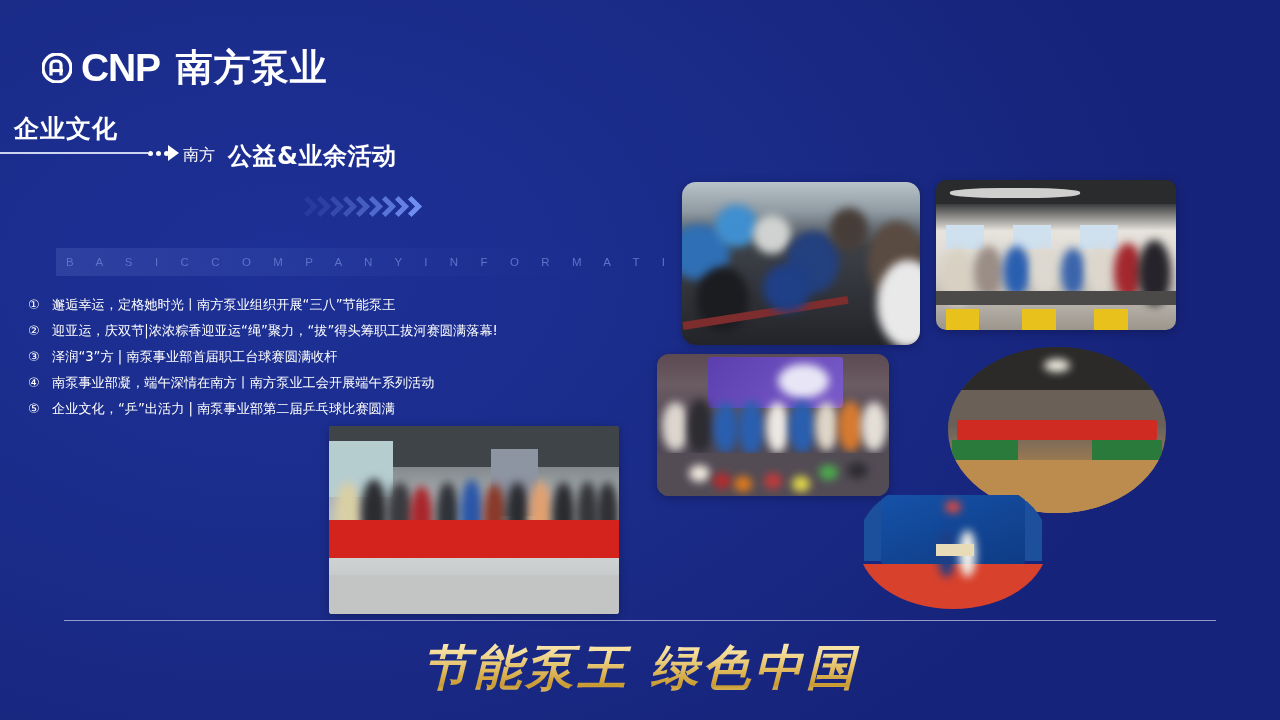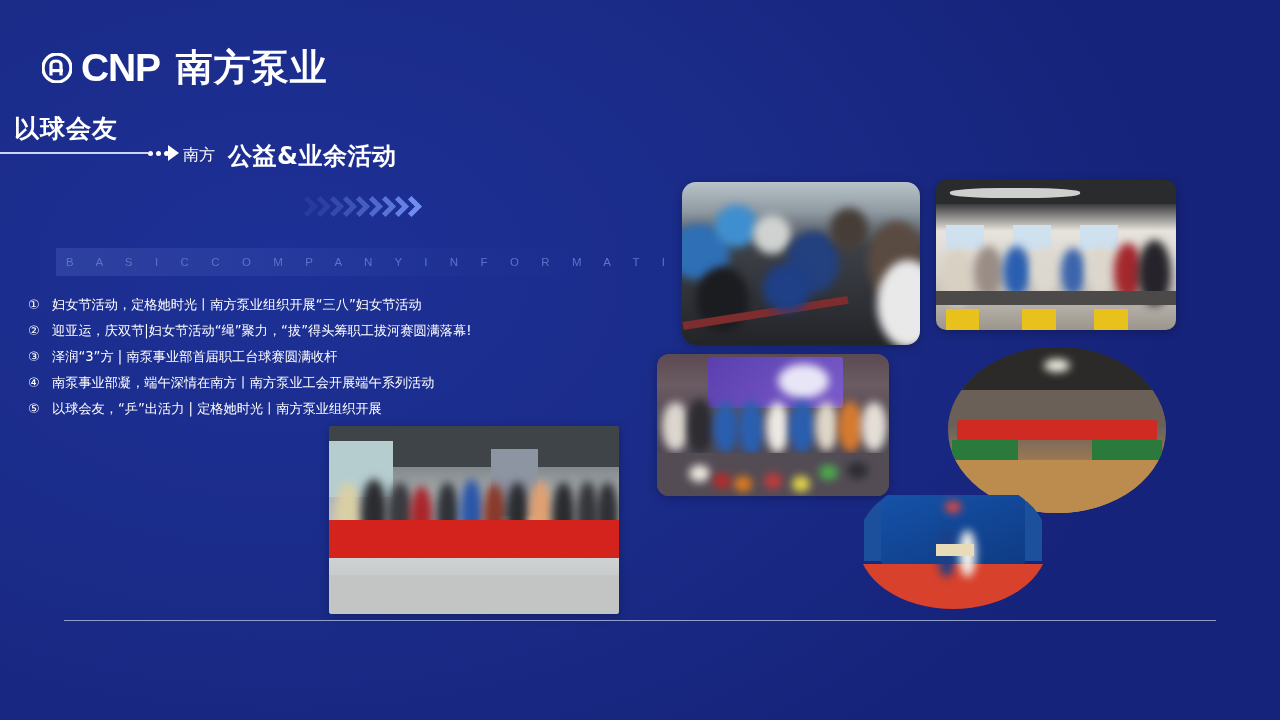--- a/index.html
+++ b/index.html
@@ -254,21 +254,21 @@
         <circle cx="15" cy="15" r="14" fill="none" stroke="#ffffff" stroke-width="3.4"></circle>
         <path d="M9 21 L9 12 Q9 8 14 8 Q19 8 19 12 L19 21" fill="none" stroke="#ffffff" stroke-width="3.2" stroke-linecap="square"></path>
         <rect x="8" y="16" width="13" height="3.2" fill="#ffffff"></rect>
       </svg>
     </div>
     <div class="brand-cnp">CNP</div>
     <div class="brand-cn">南方泵业</div>
   </div>
 
   <div class="sec-head">
-    <div class="sec-title">以球会友</div>
+    <div class="sec-title">企业文化</div>
     <div class="sec-rule"></div>
     <div class="sec-dots">
         <i></i>
         <i></i>
         <i></i>
       </div>
     <div class="sec-arrow"></div>
     <div class="sec-sub-small">南方</div>
     <div class="sec-sub-main">公益&amp;业余活动</div>
   </div>
@@ -285,37 +285,37 @@
       <span style="color: rgba(116, 146, 246, 0.96);"></span>
     </div>
 
   <div class="bci">
     <span>B A S I C     C O M P A N Y     I N F O R M A T I O N</span>
   </div>
 
   <div class="bullets" id="bullets">
       <div class="bullet">
         <div class="num">①</div>
-        <div class="txt">妇女节活动，定格她时光丨南方泵业组织开展“三八”妇女节活动</div>
+        <div class="txt">邂逅幸运，定格她时光丨南方泵业组织开展“三八”节能泵王</div>
       </div>
       <div class="bullet">
         <div class="num">②</div>
-        <div class="txt">迎亚运，庆双节|妇女节活动“绳”聚力，“拔”得头筹职工拔河赛圆满落幕!</div>
+        <div class="txt">迎亚运，庆双节|浓浓粽香迎亚运“绳”聚力，“拔”得头筹职工拔河赛圆满落幕!</div>
       </div>
       <div class="bullet">
         <div class="num">③</div>
         <div class="txt">泽润“3”方 | 南泵事业部首届职工台球赛圆满收杆</div>
       </div>
       <div class="bullet">
         <div class="num">④</div>
         <div class="txt">南泵事业部凝，端午深情在南方丨南方泵业工会开展端午系列活动</div>
       </div>
       <div class="bullet">
         <div class="num">⑤</div>
-        <div class="txt">以球会友，“乒”出活力 | 定格她时光丨南方泵业组织开展</div>
+        <div class="txt">企业文化，“乒”出活力 | 南泵事业部第二届乒乓球比赛圆满</div>
       </div>
     </div>
 
   <div class="photo" id="photo-tugofwar">
     <div class="ph-bg"></div>
     <div class="inner">
       <div class="blob" style="left:-6%;top:26%;width:26%;height:34%;background:#2f6fb5;"></div>
       <div class="blob" style="left:14%;top:14%;width:18%;height:26%;background:#3f8fd0;"></div>
       <div class="blob" style="left:30%;top:20%;width:16%;height:24%;background:#cfd2d0;"></div>
       <div class="blob" style="left:44%;top:30%;width:22%;height:38%;background:#23407f;"></div>
@@ -421,14 +421,15 @@
       <div class="blob" style="left:77%;top:30%;width:8%;height:36%;background:#2a2b2f;"></div>
       <div class="blob" style="left:85%;top:29%;width:8%;height:37%;background:#35363a;"></div>
       <div class="blob" style="left:92%;top:30%;width:8%;height:36%;background:#2f3035;"></div>
       <div class="bar" style="left:0;top:50%;width:100%;height:20%;background:#d4231c;"></div>
       <div class="bar" style="left:0;top:79%;width:100%;height:21%;background:#c2c5c4;"></div>
     </div>
   </div>
 
   <div class="divider"></div>
 
+  <div class="slogan">节能泵王 绿色中国</div>
 
 </div>
 
 </body></html>

